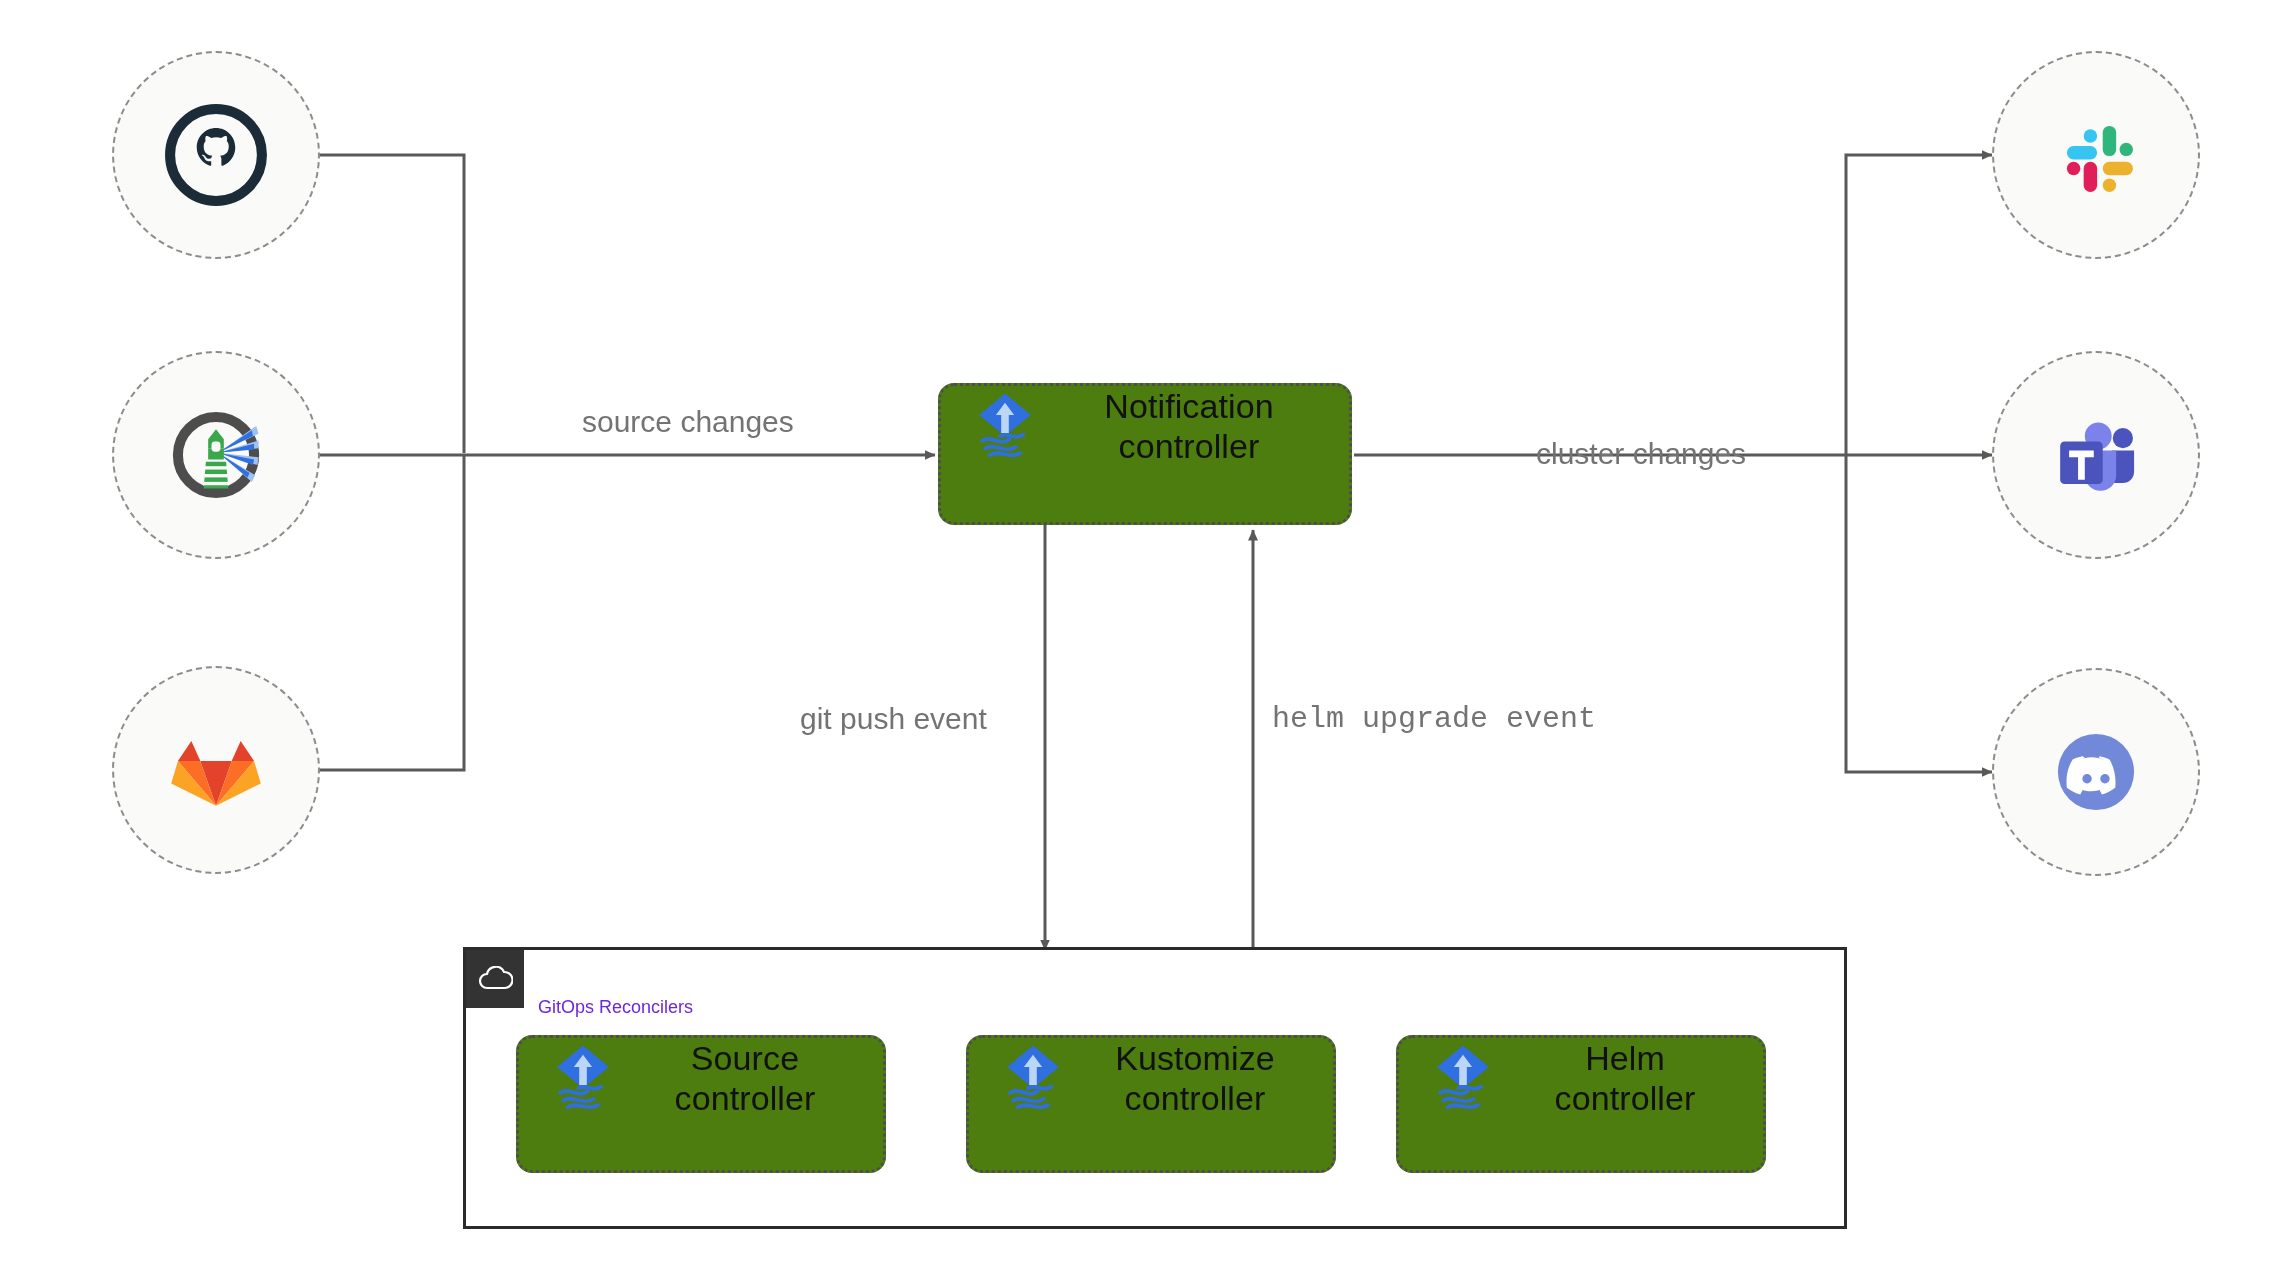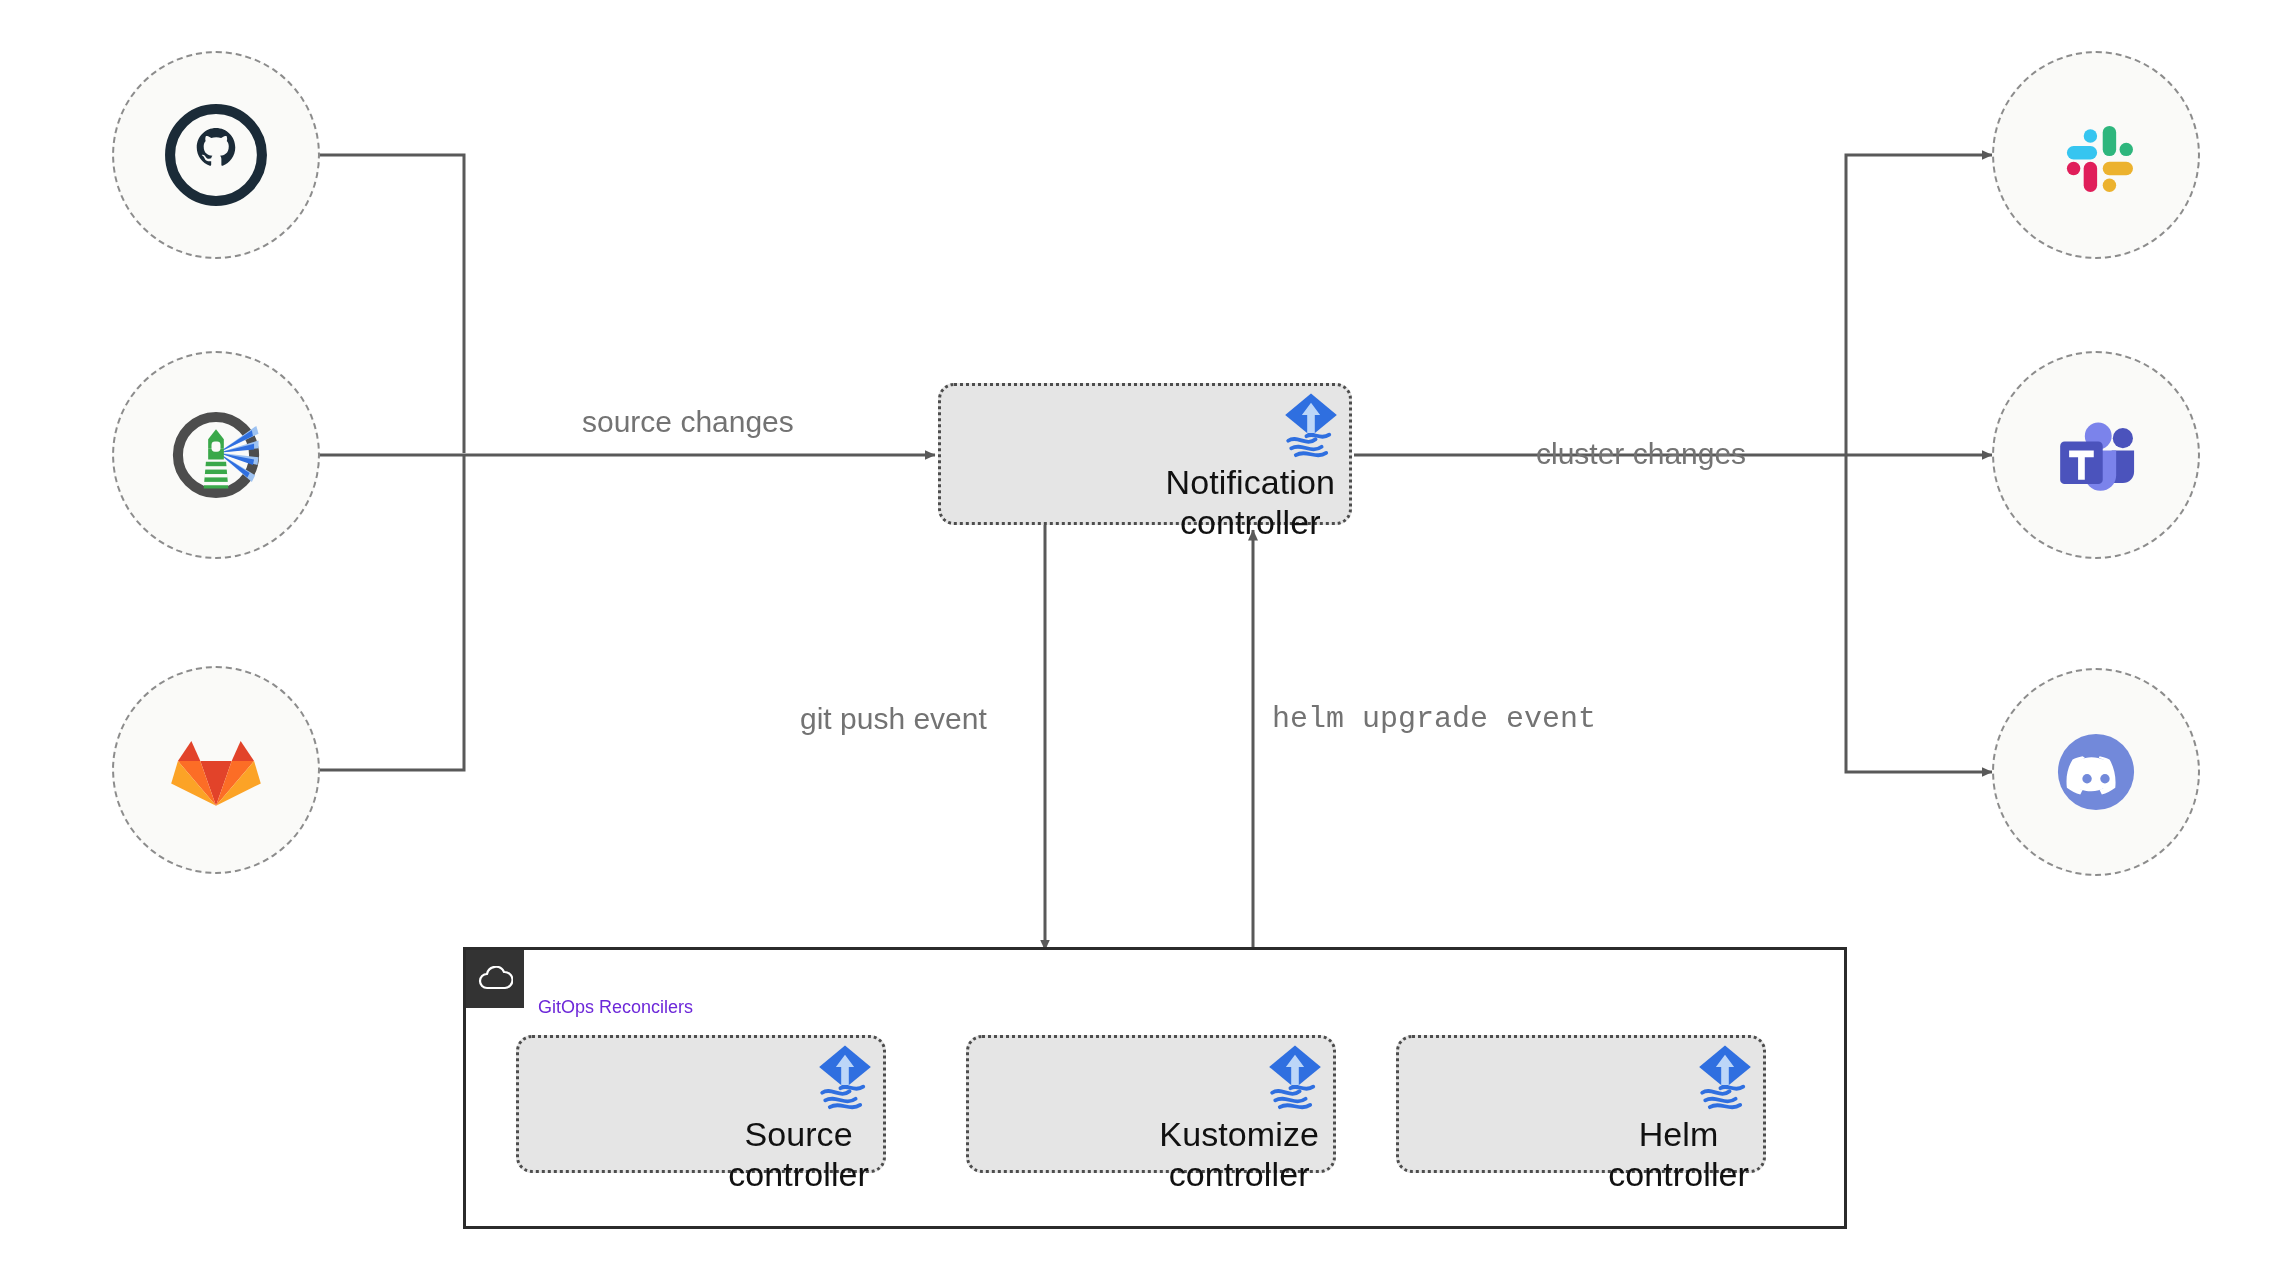--- a/index.html
+++ b/index.html
@@ -14,23 +14,23 @@
   .node-circle {
     position:absolute; width:208px; height:208px; border-radius:50%;
     background:#fafaf8; border:2px dashed #8c8c8c;
     display:flex; align-items:center; justify-content:center;
     box-sizing:border-box;
   }
   .node-circle .glyph { width:112px; height:112px; display:block; }
 
   
   .ctl-box {
-    position:absolute; background:#e5e5e5;
+    position:absolute; background:#4d7c0f;
     border:3px dotted #4d4d4d; border-radius:16px;
-    display:flex; align-items:flex-end; box-sizing:border-box;flex-direction:column;
+    display:flex; align-items:flex-start; box-sizing:border-box;
   }
   .ctl-box .flux-mark { width:76px; height:76px; flex:0 0 auto; margin-left:26px; }
   .ctl-box .ctl-label {
     flex:1 1 auto; text-align:center; font-size:34px; line-height:1.18;
     color:#111; padding-right:14px; white-space:pre-line; letter-spacing:.1px;
   }
 
   
   .group-box {
     position:absolute; background:#ffffff; border:3px solid #2b2b2b; box-sizing:border-box;

